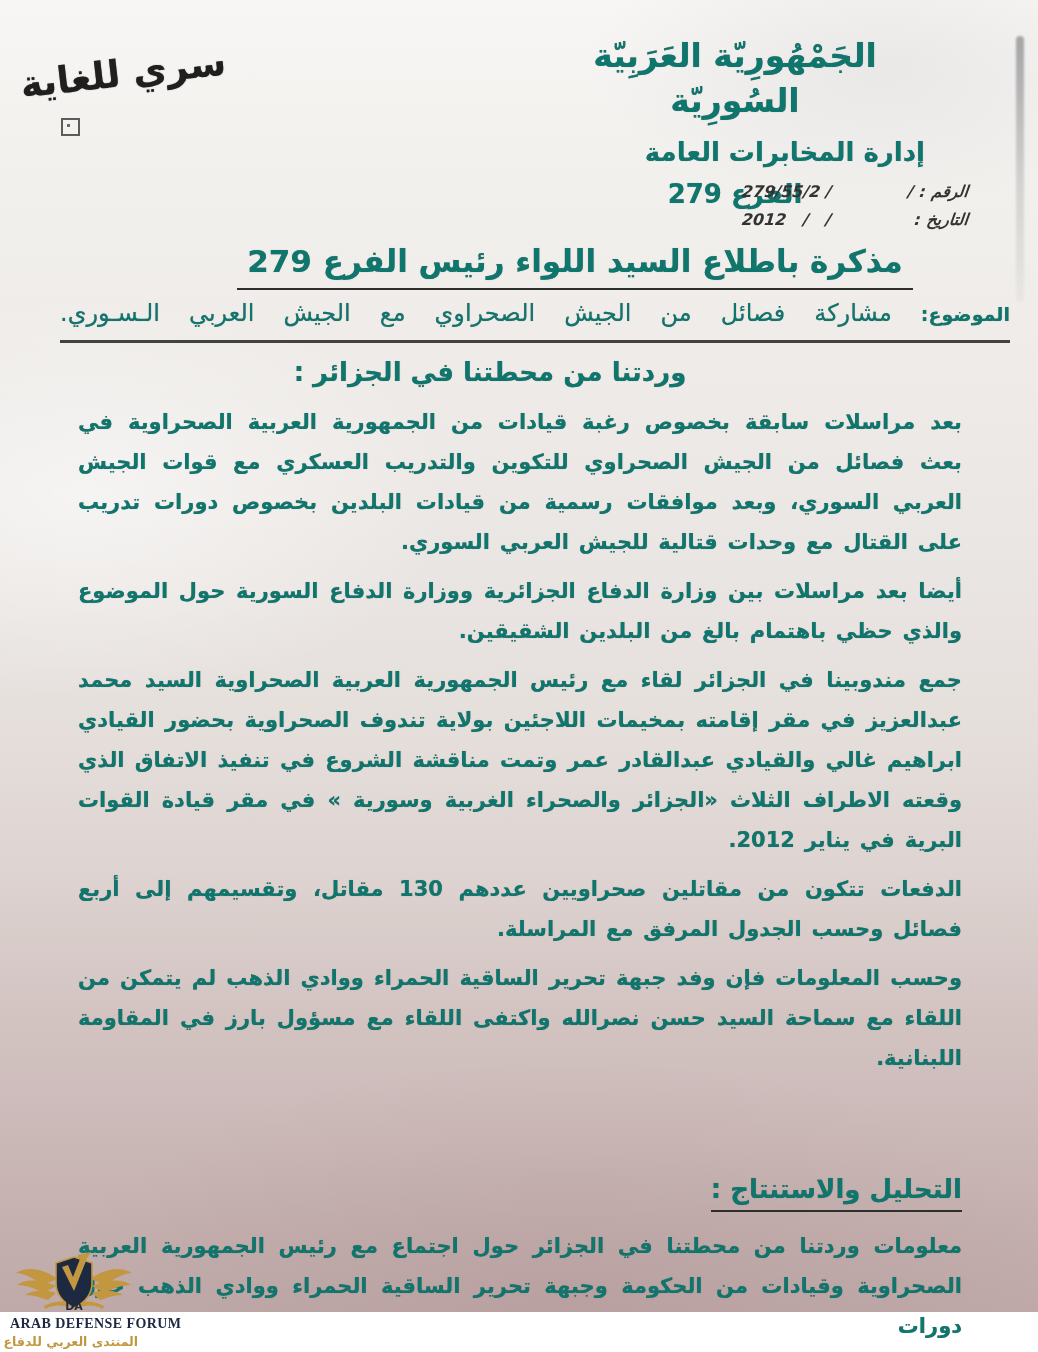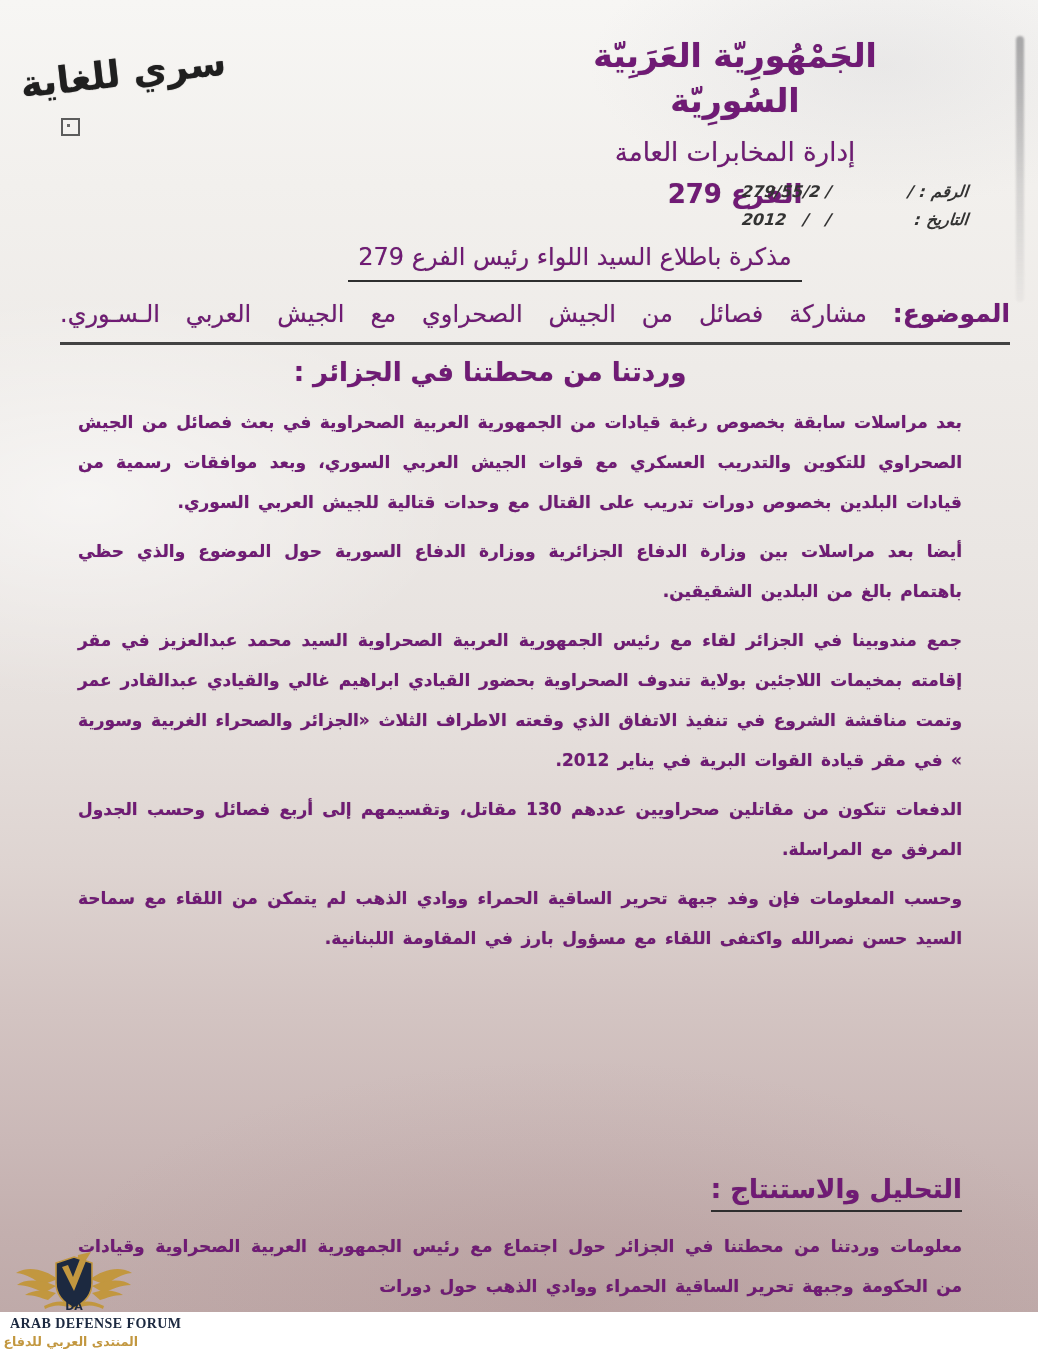--- a/index.html
+++ b/index.html
@@ -13,67 +13,67 @@
     position:absolute; left:0; top:0; width:1038px; height:1312px;
     background:
       radial-gradient(420px 200px at 85% 5%, rgba(185,185,192,.20), transparent 70%),
       radial-gradient(520px 280px at 8% 38%, rgba(255,255,255,.55), transparent 72%),
       radial-gradient(700px 320px at 55% 99%, rgba(150,108,112,.16), transparent 75%),
       linear-gradient(180deg,
         #f7f6f4 0%, #f2f0ed 14%, #eeebe8 28%, #eae6e3 42%,
         #e6e0dd 54%, #ded4d1 66%, #d3c4c2 77%, #cab8b7 87%,
         #c3afae 94%, #bfaaa9 100%);
   }
-  .ink { color:#701a75; text-shadow:0 0 .7px rgba(45,45,45,.55); }
+  .ink { color:#0f766e; text-shadow:0 0 .7px rgba(45,45,45,.55); }
 
   .stamp {
     position:absolute; left:20px; top:52px; transform:rotate(-6.5deg);
     font-size:37px; font-weight:700; letter-spacing:1px; color:#1f1f1f;
     text-shadow:0 0 1px rgba(30,30,30,.6); white-space:nowrap;
   }
   .stamp-box {
     position:absolute; left:61px; top:118px; width:15px; height:14px;
     border:2px solid #5c5c5c; background:transparent;
   }
   .stamp-box::after {
     content:""; position:absolute; left:4px; top:4px; width:3px; height:3px; background:#6a6a6a;
   }
 
   .header { position:absolute; left:545px; top:34px; width:380px; text-align:center; direction:rtl; }
   .h-country { font-size:33px; font-weight:700; line-height:1.35; }
-  .h-agency  { font-size:26px; font-weight:400; margin-top:14px; }
+  .h-agency  { font-size:26px; font-weight:700; margin-top:14px;text-align:right; }
   .h-branch  { font-size:26px; font-weight:700; margin-top:12px; }
 
   .refs { position:absolute; left:742px; top:182px; width:226px; }
   .ref-row {
     display:flex; justify-content:space-between; direction:rtl; align-items:baseline;
     font-style:italic; font-weight:700; font-size:16px; color:#333; margin-bottom:9px;
     transform:skewX(-6deg);
   }
   .ref-val { direction:rtl; white-space:nowrap; }
 
   .title-wrap { position:absolute; left:150px; top:243px; width:850px; text-align:center; direction:rtl; }
   .title-text {
-    display:inline-block; font-size:24px; font-weight:400;
+    display:inline-block; font-size:31px; font-weight:700;
     border-bottom:2.5px solid #2e2e2e; padding:0 10px 9px;
   }
 
   .subject {
     position:absolute; left:60px; top:298px; width:950px; direction:rtl;
     font-size:24px; line-height:1.3; border-bottom:3px solid #424242; padding-bottom:11px;
     text-align:justify; text-align-last:justify; word-spacing:3px;
   }
-  .subject-label { font-weight:700; font-size:25px; }
+  .subject-label { font-weight:700; font-size:19px; }
 
   .sec1 { position:absolute; left:170px; top:357px; width:640px; text-align:center; direction:rtl;
           font-size:26px; font-weight:700; }
 
   .body-text, .analysis-text {
     position:absolute; left:78px; width:884px; direction:rtl;
-    font-size:17px; line-height:40px; text-align:justify; text-align-last:right;
+    font-size:21px; line-height:40px; text-align:justify; text-align-last:right;
     word-spacing:2.5px; font-weight:600;
   }
   .body-text { top:402px; }
   .body-text p, .analysis-text p { margin:0 0 9px 0; }
 
   .sec2 { position:absolute; left:78px; top:1174px; width:884px; direction:rtl; }
   .sec2 span {
     display:inline-block; font-size:26px; font-weight:700;
     border-bottom:2.5px solid #2e2e2e; padding-bottom:6px;
   }

